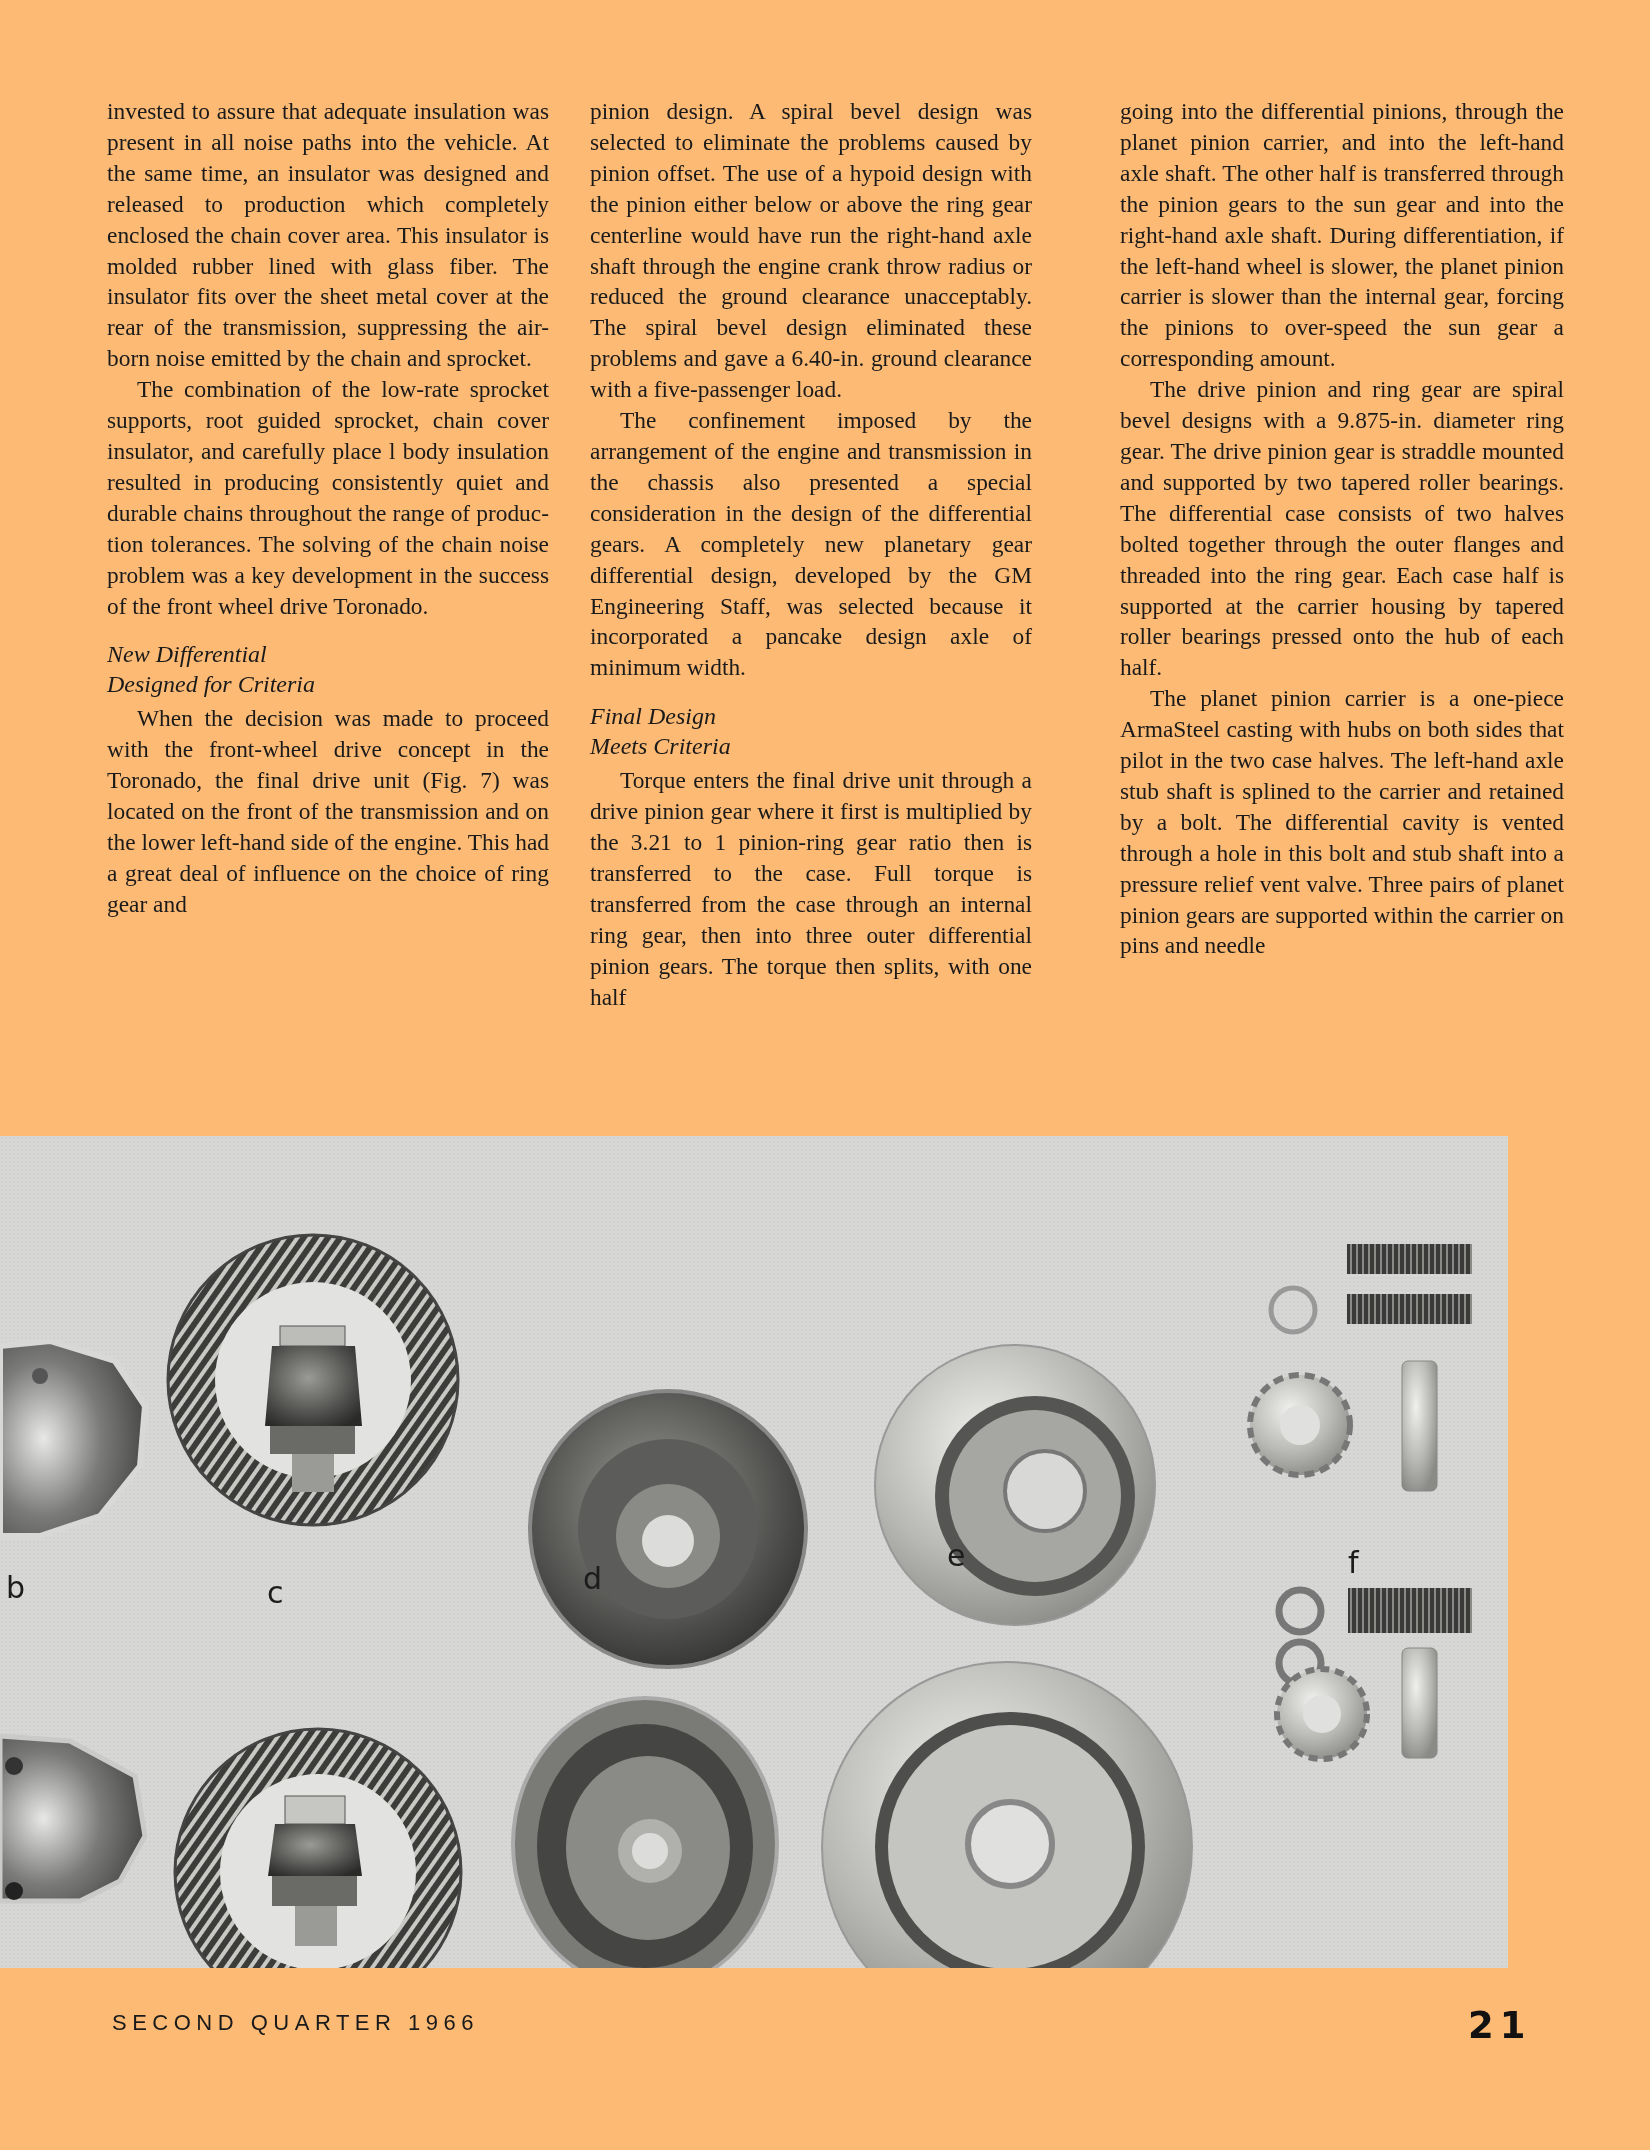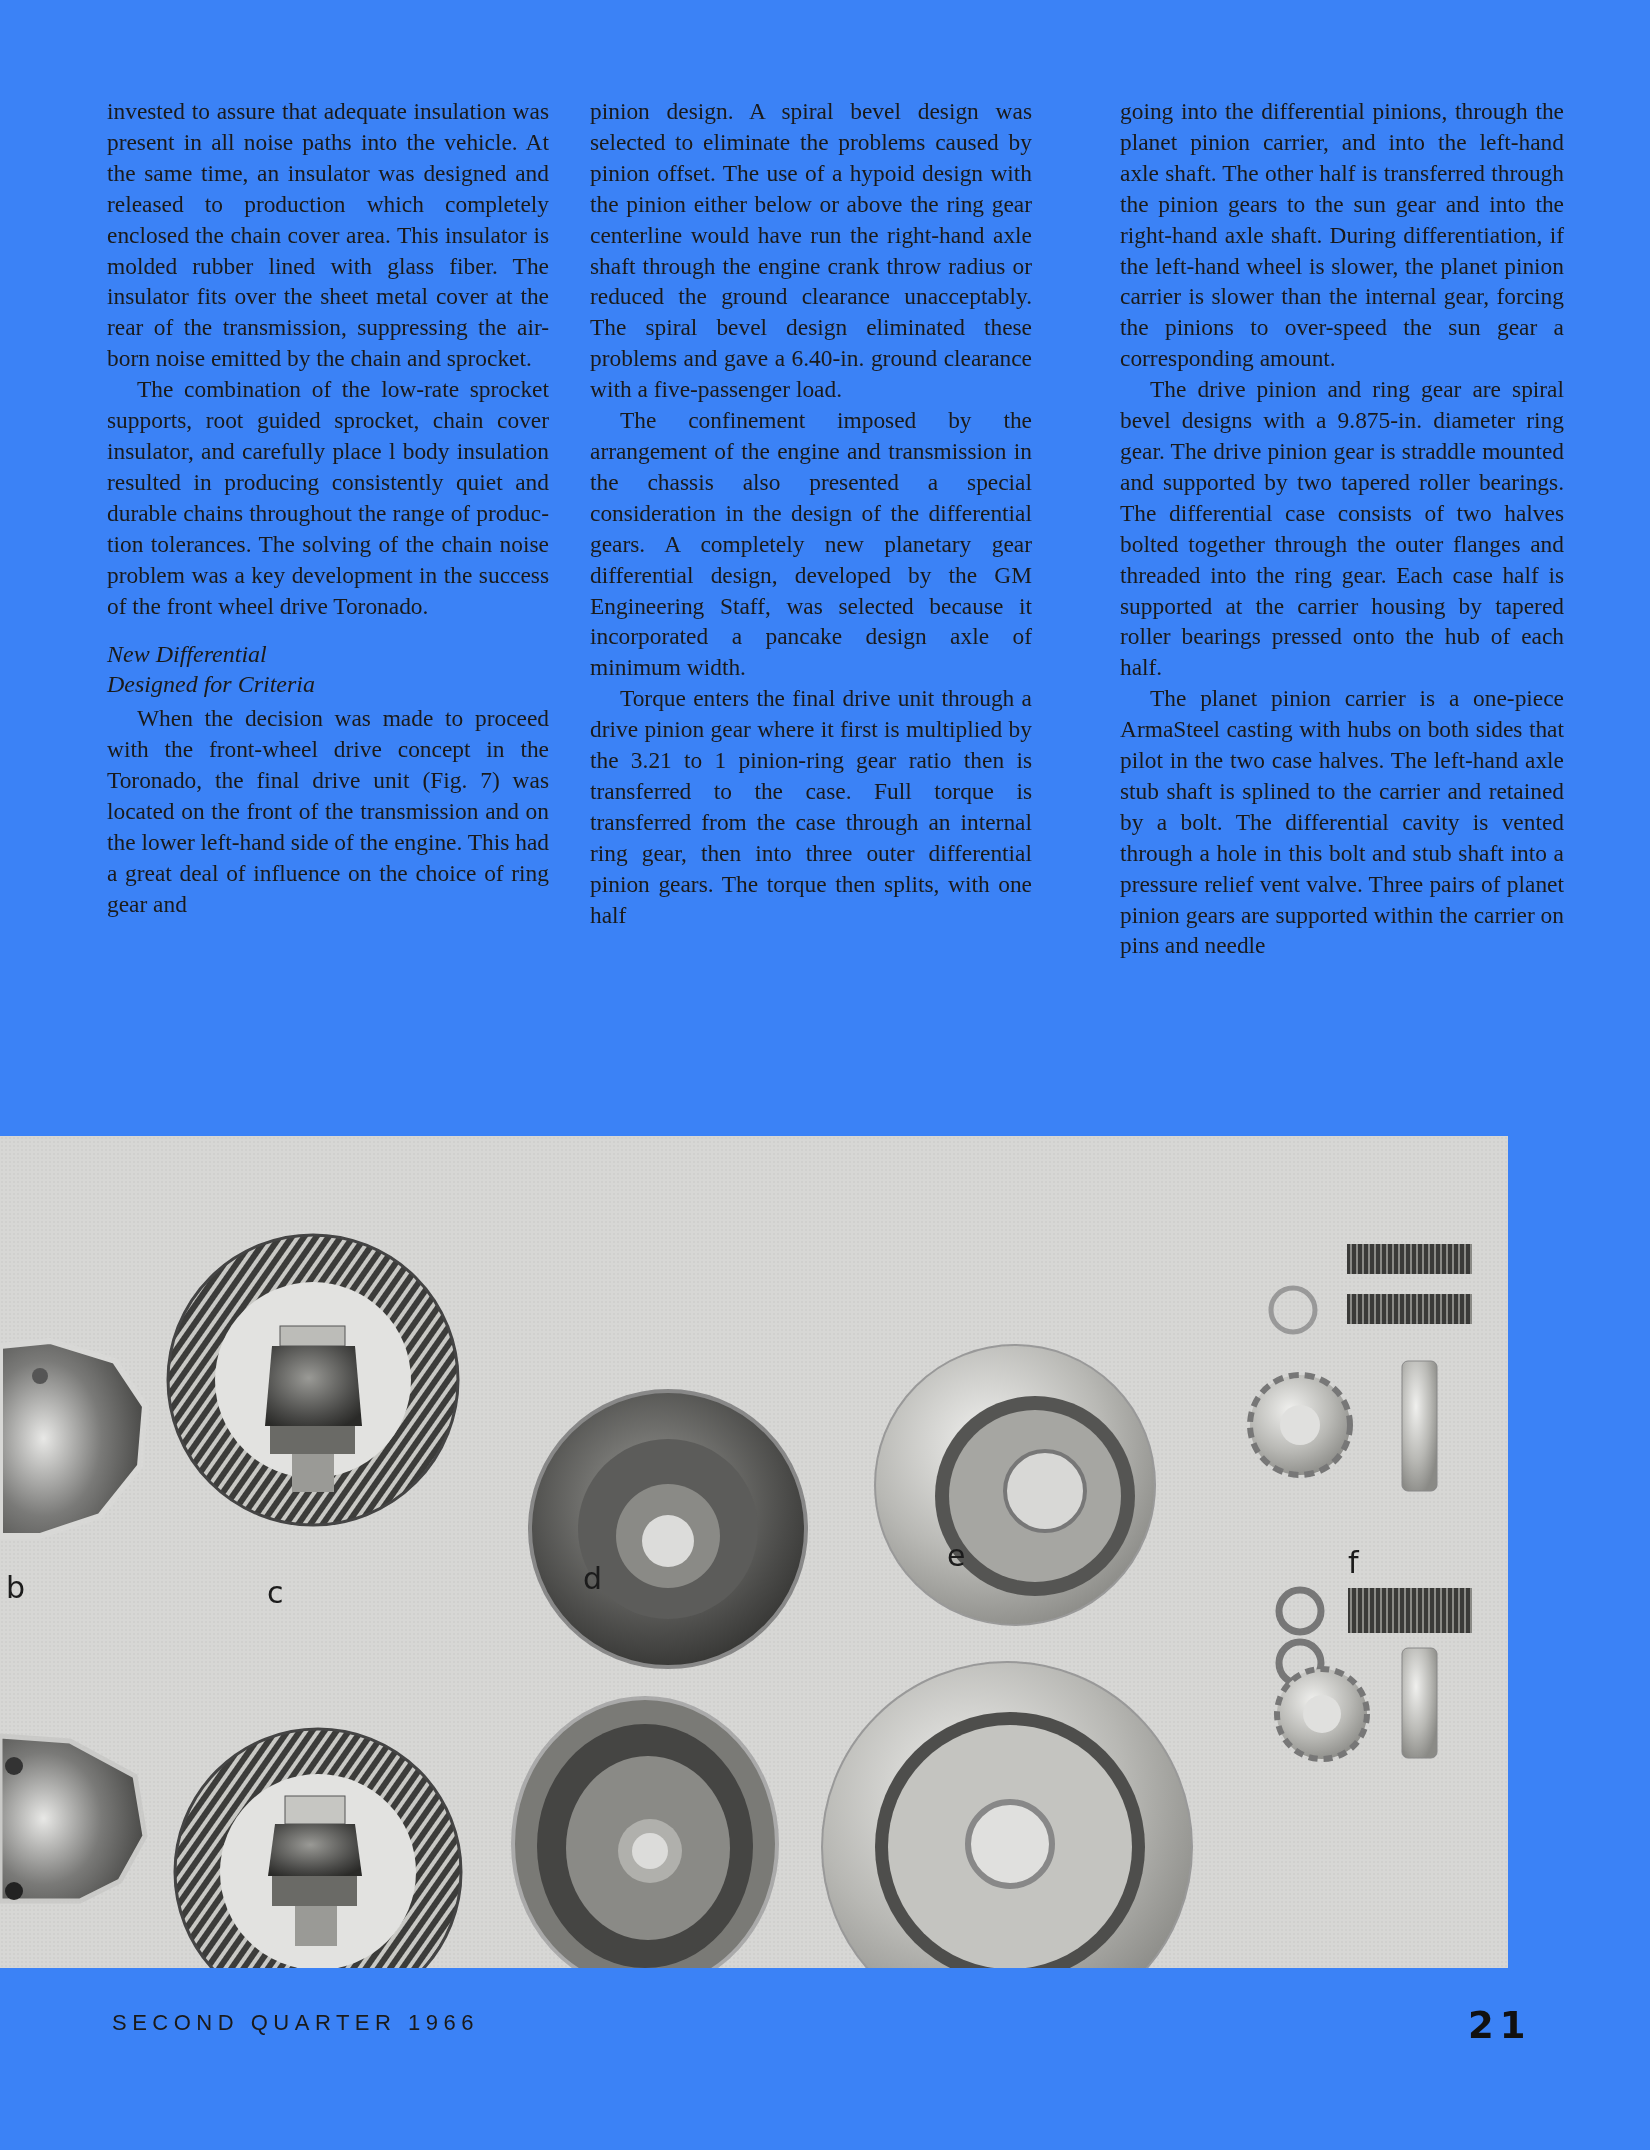--- a/index.html
+++ b/index.html
@@ -1,17 +1,17 @@
 <!DOCTYPE html>
 <html><head>
   <meta charset="utf-8">
   <style>
     html, body { margin: 0; padding: 0; background: #ffffff; }
     body { width: 1650px; height: 2150px; position: relative; overflow: hidden; }
-    .page { position: absolute; left: 0; top: 0; width: 1650px; height: 2150px; background: #3b82f6; }
+    .page { position: absolute; left: 0; top: 0; width: 1650px; height: 2150px; background: #fdba74; }
     .col {
       position: absolute; top: 96px; width: 442px;
       font-family: "Liberation Serif", "DejaVu Serif", serif;
       font-size: 23.4px; line-height: 30.9px; color: #1a1a1a;
       text-align: justify; hyphens: manual;
     }
     .col p { margin: 0; }
     .col p.indent { text-indent: 30px; }
     .col1 { left: 107px; }
     .col2 { left: 590px; }
@@ -53,20 +53,24 @@
     <div class="subhead">
       <div>New Differential</div>
       <div>Designed for Criteria</div>
     </div>
     <p class="indent">When the decision was made to pro­ceed with the front-wheel drive concept in the Toronado, the final drive unit (Fig. 7) was located on the front of the transmission and on the lower left-hand side of the engine. This had a great deal of influence on the choice of ring gear and</p>
   </div>
 
   <div class="col col2">
     <p>pinion design. A spiral bevel design was selected to eliminate the problems caused by pinion offset. The use of a hypoid design with the pinion either below or above the ring gear centerline would have run the right-hand axle shaft through the engine crank throw radius or reduced the ground clearance unaccept­ably. The spiral bevel design eliminated these problems and gave a 6.40-in. ground clearance with a five-passenger load.</p>
     <p class="indent">The confinement imposed by the arrangement of the engine and trans­mission in the chassis also presented a special consideration in the design of the differential gears. A completely new planetary gear differential design, devel­oped by the GM Engineering Staff, was selected because it incorporated a pan­cake design axle of minimum width.</p>
+    <div class="subhead">
+      <div>Final Design</div>
+      <div>Meets Criteria</div>
+    </div>
     <p class="indent">Torque enters the final drive unit through a drive pinion gear where it first is multiplied by the 3.21 to 1 pinion-ring gear ratio then is transferred to the case. Full torque is transferred from the case through an internal ring gear, then into three outer differential pinion gears. The torque then splits, with one half</p>
   </div>
 
   <div class="col col3">
     <p>going into the differential pinions, through the planet pinion carrier, and into the left-hand axle shaft. The other half is transferred through the pinion gears to the sun gear and into the right-hand axle shaft. During differentiation, if the left-hand wheel is slower, the planet pinion carrier is slower than the internal gear, forcing the pinions to over-speed the sun gear a corresponding amount.</p>
     <p class="indent">The drive pinion and ring gear are spiral bevel designs with a 9.875-in. diameter ring gear. The drive pinion gear is straddle mounted and supported by two tapered roller bearings. The differential case consists of two halves bolted together through the outer flanges and threaded into the ring gear. Each case half is supported at the carrier housing by tapered roller bearings pressed onto the hub of each half.</p>
     <p class="indent">The planet pinion carrier is a one-piece ArmaSteel casting with hubs on both sides that pilot in the two case halves. The left-hand axle stub shaft is splined to the carrier and retained by a bolt. The differential cavity is vented through a hole in this bolt and stub shaft into a pressure relief vent valve. Three pairs of planet pinion gears are supported within the carrier on pins and needle</p>
   </div>
 
   <div class="photo">

